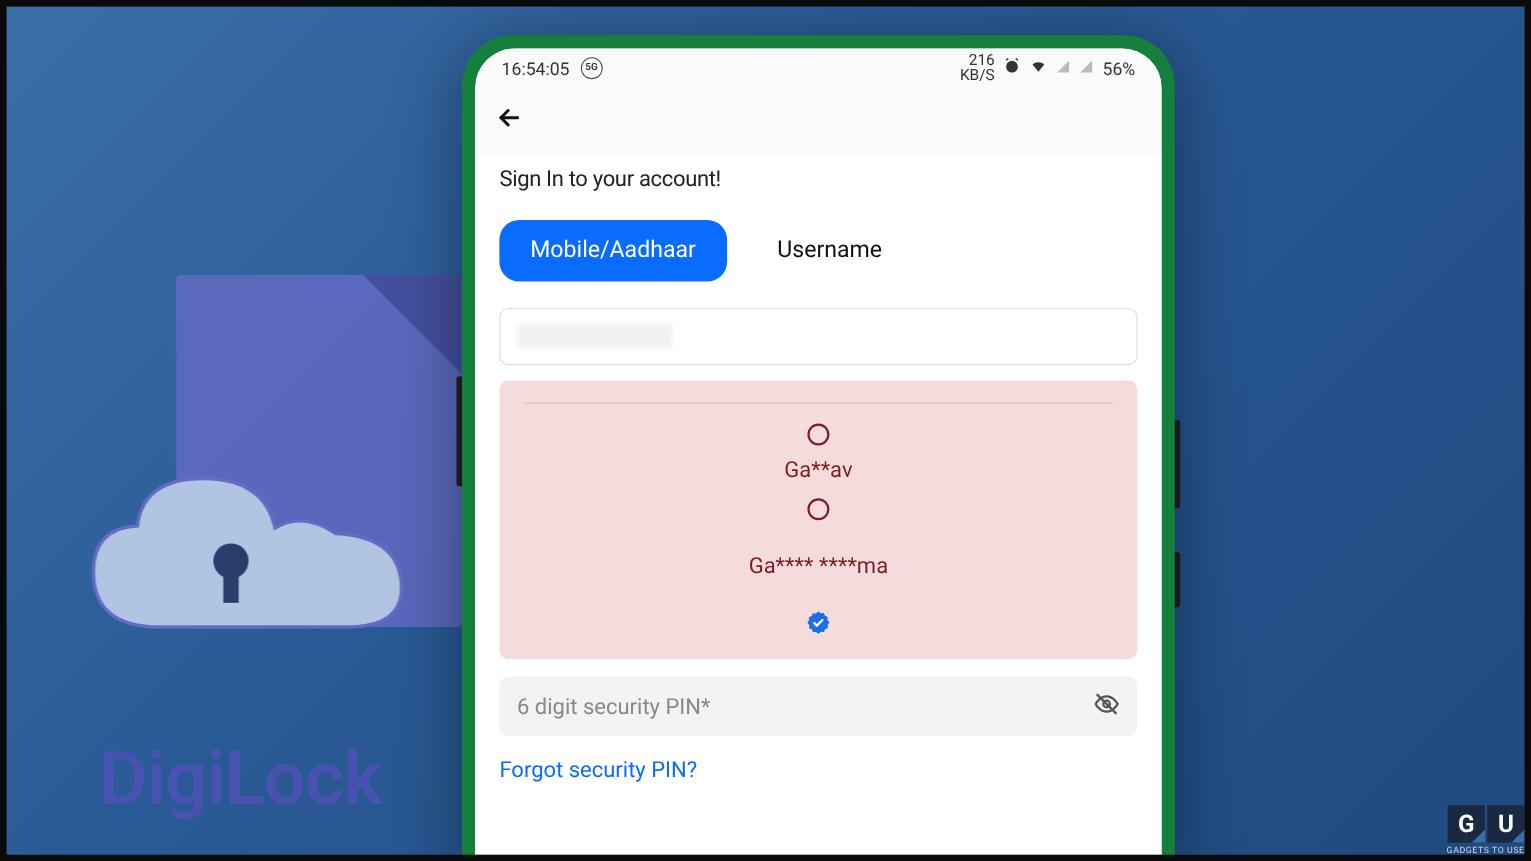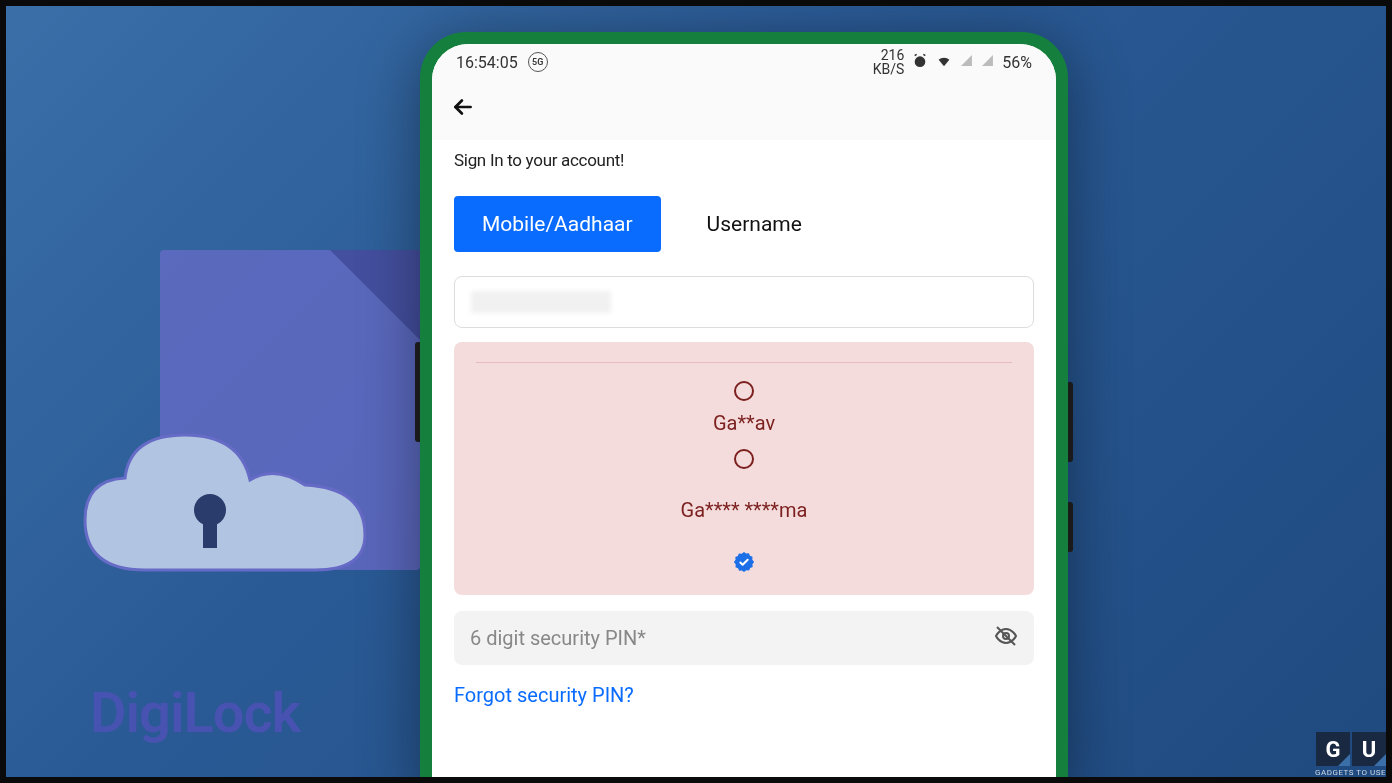--- a/index.html
+++ b/index.html
@@ -43,23 +43,23 @@
     position: absolute;
     left: 25px;
     top: 290px;
     width: 320px;
     height: 200px;
   }
   .bg-cloud svg { width: 100%; height: 100%; }
   .bg-text {
     position: absolute;
     left: 50px;
-    top: 560px;
+    top: 548px;
     color: #4f52b8;
-    font-size: 56px;
+    font-size: 68px;
     font-weight: 600;
     letter-spacing: -1px;
     opacity: 0.85;
   }
 
   
   .phone {
     position: absolute;
     left: 420px;
     top: 32px;
@@ -137,37 +137,37 @@
   .back-arrow { font-size: 28px; color: #111; cursor: pointer; }
 
   .content {
     flex: 1;
     padding: 10px 22px 0 22px;
     background: #fff;
     overflow: hidden;
   }
 
   .heading {
-    font-size: 17px;
+    font-size: 20px;
     color: #222;
     font-weight: 400;
     margin-bottom: 26px;
     letter-spacing: -0.3px;
   }
 
   
   .tabs {
     display:flex;
     gap: 18px;
     margin-bottom: 24px;
     align-items: center;
   }
   .tab {
     padding: 16px 28px;
-    border-radius: 4px;
+    border-radius: 18px;
     font-size: 21px;
     cursor: pointer;
   }
   .tab.active {
     background: #0a6cff;
     color: #fff;
   }
   .tab.inactive { color: #111; }
 
   

